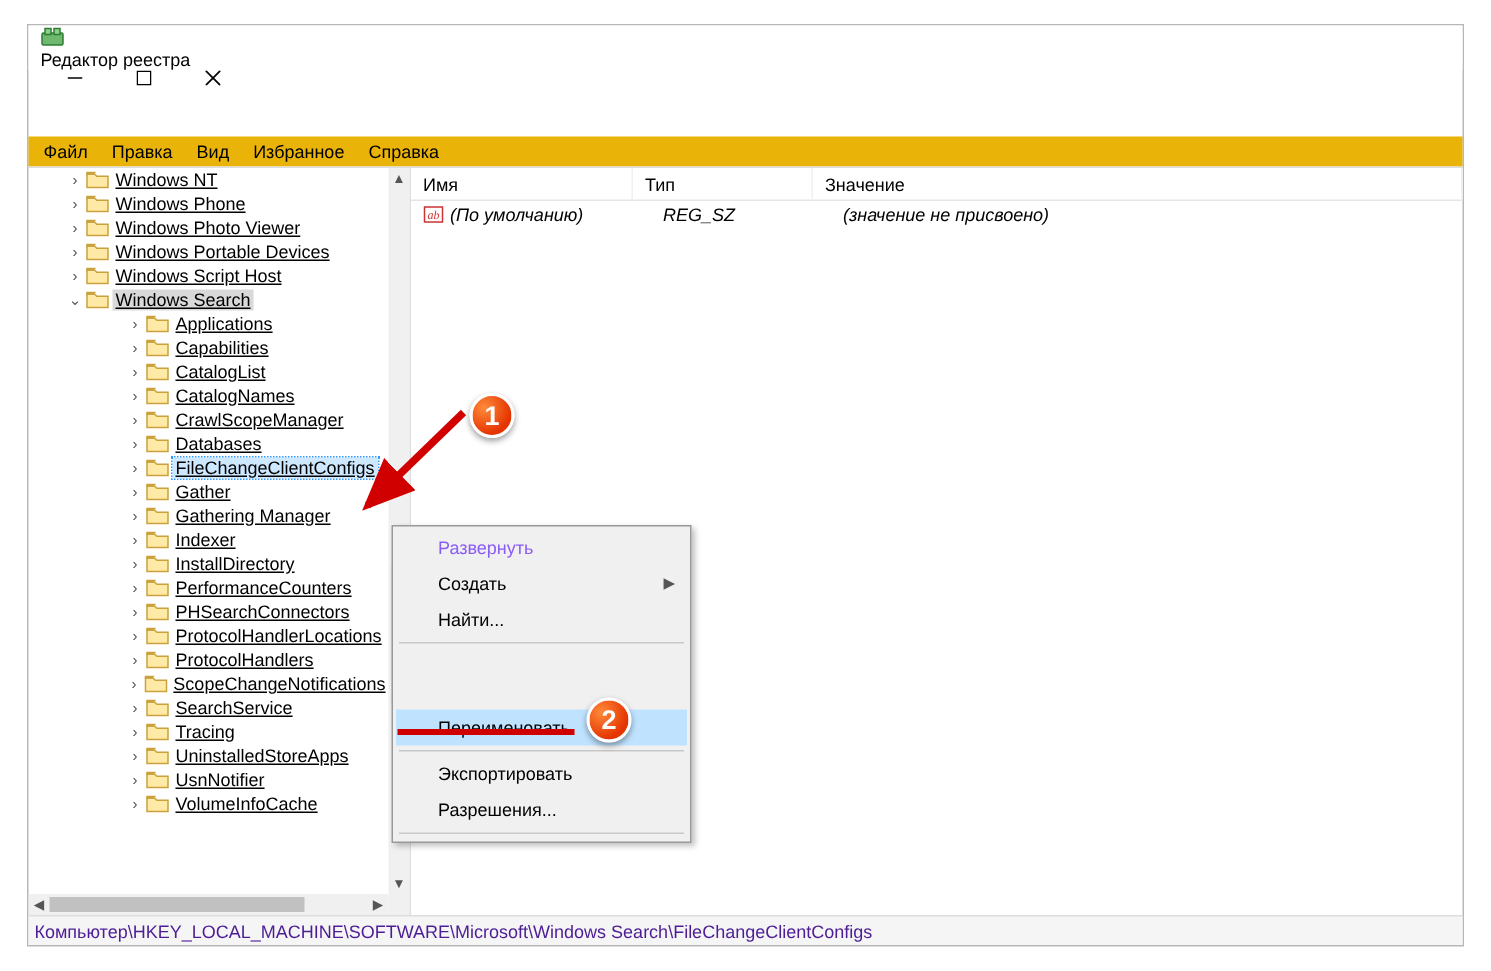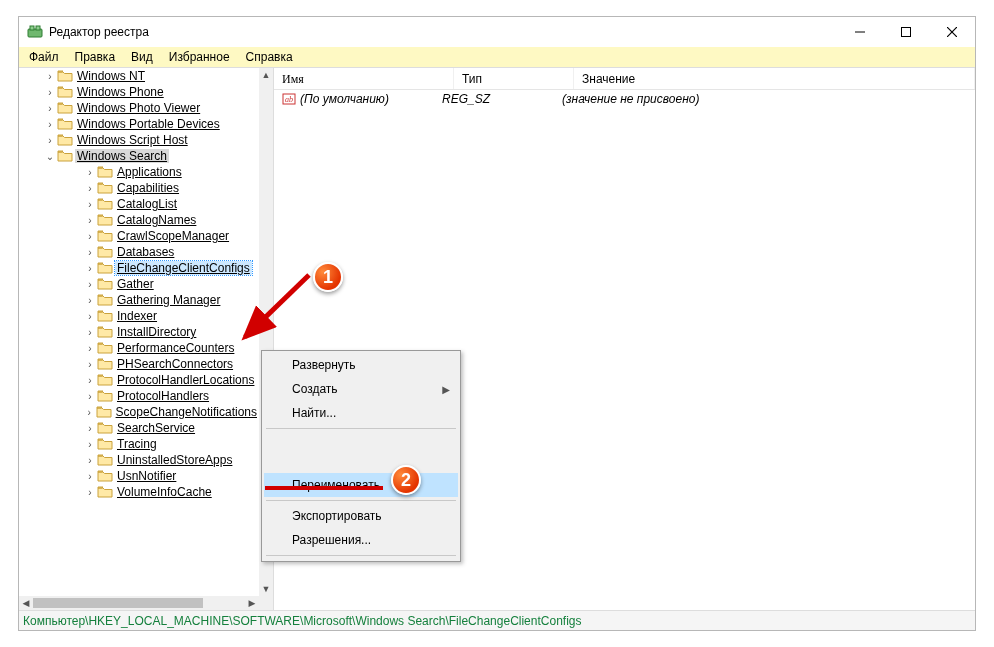--- a/index.html
+++ b/index.html
@@ -24,23 +24,24 @@
     border: 1px solid #b7b7b7;
     display: flex;
     flex-direction: column;
     background: #fff;
     position: relative;
   }
   
   .titlebar {
     height: 30px;
     display: flex;
-    align-items: center;
+    align-items: flex-start;
     padding: 0 0 0 8px;
     background: #fff;
+    flex-direction: column;
   }
   .app-icon {
     width: 16px; height: 16px;
     margin-right: 6px;
     display: flex; align-items: center; justify-content: center;
   }
   .title-text { flex: 0 0 auto; font-size: 12px; }
   .title-spacer { flex: 1; }
   .win-controls { display: flex; height: 100%; }
   .win-btn {
@@ -49,21 +50,22 @@
     align-items: center;
     justify-content: center;
     color: #333;
   }
   
   .menubar {
     height: 20px;
     display: flex;
     align-items: stretch;
     padding: 0 2px;
-    background: #fef9c3;
+    background: #eab308;
+    margin-top: 44px;
   }
   .menu-item {
     padding: 2px 8px;
     display: flex;
     align-items: center;
     font-size: 12px;
   }
   
   .content {
     flex: 1;
@@ -175,21 +177,21 @@
     height: 22px;
     display: flex;
     border-bottom: 1px solid #e5e5e5;
     background: #fff;
   }
   .col {
     padding: 4px 8px;
     font-size: 12px;
     border-right: 1px solid #f0f0f0;
   }
-  .col-name { width: 180px; font-family: Liberation Serif, serif; }
+  .col-name { width: 148px; }
   .col-type { width: 120px; }
   .col-data { flex: 1; }
   .list-body { flex: 1; font-style: italic; }
   .row {
     display: flex;
     height: 18px;
     align-items: center;
   }
   .row .cell { padding: 0 8px; font-size: 12px; }
   .row .cell-name { width: 160px; display: flex; align-items: center; gap: 4px; }
@@ -200,21 +202,21 @@
     display: inline-flex; align-items: center; justify-content: center;
   }
   
   .statusbar {
     height: 20px;
     border-top: 1px solid #ddd;
     display: flex;
     align-items: center;
     padding: 0 4px;
     font-size: 12px;
-    color: #15803d;
+    color: #4c1d95;
     background: #f5f5f5;
   }
   
   .context-menu {
     position: absolute;
     left: 242px;
     top: 333px;
     width: 200px;
     background: #f0f0f0;
     border: 1px solid #999;
@@ -223,21 +225,21 @@
     z-index: 50;
   }
   .ctx-item {
     height: 24px;
     display: flex;
     align-items: center;
     padding: 0 30px 0 28px;
     font-size: 12px;
     position: relative;
   }
-  .ctx-item.disabled { color: #000000; }
+  .ctx-item.disabled { color: #8b5cf6; }
   .ctx-item.highlight { background: #bfe3ff; position: relative; margin-top: 44px; }
   .ctx-sep {
     height: 1px;
     margin: 3px 2px;
     background: #c8c8c8;
   }
   .ctx-arrow {
     position: absolute; right: 8px; top: 50%; transform: translateY(-50%);
     font-size: 10px; color: #555;
   }

